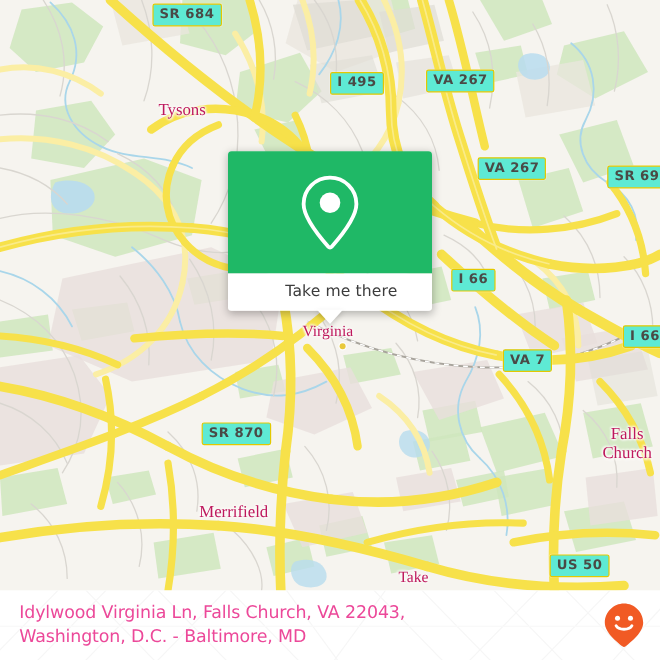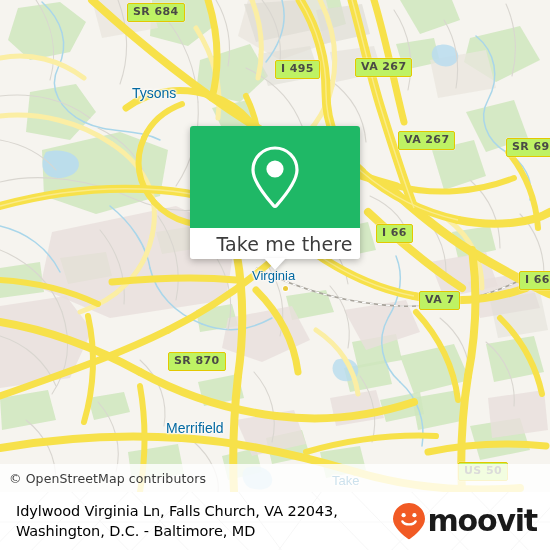--- a/index.html
+++ b/index.html
@@ -27,40 +27,40 @@
     width: 550px;
     height: 492px;
     overflow: hidden;
     background: #f2efe9;
   }
   .map svg { display:block; }
 
   
   .shield {
     position: absolute;
-    background: #bef264;
+    background: #5eead4;
     border: 1.6px solid #e3c800;
     border-radius: 2px;
     color: #4a4a46;
     font-family: "DejaVu Sans", sans-serif;
     font-weight: bold;
     font-size: 11px;
     letter-spacing: .4px;
     line-height: 14px;
     padding: 1px 5px 2px 5px;
     white-space: nowrap;
     text-align: center;
     box-shadow: 0 0 0 .5px rgba(255,255,255,.35);
   }
 
   
   .place {
     position: absolute;
-    color: #0369a1;
-    font-family: Liberation Sans, sans-serif;
+    color: #be185d;
+    font-family: Liberation Serif, serif;
     font-size: 15px;
     line-height: 16px;
     white-space: pre;
     text-align: center;
     text-shadow:
       1px 0 2px #fbfaf7, -1px 0 2px #fbfaf7,
       0 1px 2px #fbfaf7, 0 -1px 2px #fbfaf7,
       1px 1px 2px #fbfaf7, -1px -1px 2px #fbfaf7;
   }
   .place.small { font-size: 13px; }
@@ -118,21 +118,21 @@
     height: 31px;
     border-radius: 0 0 3px 3px;
     display: flex;
     align-items: center;
     justify-content: center;
     cursor: pointer;
   }
   .card-foot-label {
     color: #3c3c3c;
     font-family: "DejaVu Sans", sans-serif;
-    font-size: 19px;
+    font-size: 13px;
     letter-spacing: .1px;
     margin-left: 19px;
   }
   .card-tail {
     position: absolute;
     left: 50%;
     bottom: -11px;
     margin-left: -11px;
     width: 0; height: 0;
     border-left: 11px solid transparent;
@@ -160,21 +160,21 @@
   .footer-inner {
     position: relative;
     height: 58px;
     display: flex;
     align-items: center;
     justify-content: space-between;
     padding: 0 13px 0 16px;
     box-sizing: border-box;
   }
   .footer-address {
-    color: #000000;
+    color: #ec4899;
     font-family: "DejaVu Sans", sans-serif;
     font-size: 14.5px;
     line-height: 20px;
     white-space: pre-line;
     letter-spacing: -.1px;
   }
   .brand {
     display: flex;
     align-items: center;
     gap: 2px;
@@ -425,37 +425,36 @@
       </g>
     </svg>
 
     <div class="place town" style="left:132px; top:85px;">Tysons</div>
 
     <div class="place small" style="left:252px; top:268px;">Virginia</div>
     <div class="place-dot" style="left:283px; top:286px;"></div>
 
     <div class="place town" style="left:166px; top:420px;">Merrifield</div>
 
+    <div class="place town" style="left:502px; top:355px; text-align:center;">Falls
+Church</div>
 
     <div class="place small" style="left:332px; top:473px;">Take</div>
 
     <div class="shield" style="left:127px; top:3px;">SR 684</div>
     <div class="shield" style="left:248px; top:60px;margin-left:27px;">I 495</div>
     <div class="shield" style="left:355px; top:58px;">VA 267</div>
     <div class="shield" style="left:398px; top:131px;">VA 267</div>
     <div class="shield" style="left:506px; top:138px;">SR 695</div>
     <div class="shield" style="left:376px; top:224px;">I 66</div>
     <div class="shield" style="left:519px; top:271px;">I 66</div>
     <div class="shield" style="left:419px; top:291px;">VA 7</div>
     <div class="shield" style="left:168px; top:352px;">SR 870</div>
     <div class="shield" style="left:458px; top:462px;">US 50</div>
 
-    <div class="attrib">
-      <span class="attrib-text">© OpenStreetMap contributors</span>
-    </div>
   </div>
 
   <div class="card">
     <div class="card-head">
       <svg width="52" height="64" viewBox="0 0 52 64">
         <path d="M26 3 C13.8 3 4 12.8 4 25 C4 36 17 52 24.6 60.6 C25.4 61.5 26.6 61.5 27.4 60.6 C35 52 48 36 48 25 C48 12.8 38.2 3 26 3 Z" fill="none" stroke="#ffffff" stroke-width="3.2" stroke-linejoin="round"></path>
         <circle cx="26" cy="24" r="8.6" fill="#ffffff"></circle>
       </svg>
     </div>
     <div class="card-foot">
@@ -481,18 +480,17 @@
       <div class="footer-address">Idylwood Virginia Ln, Falls Church, VA 22043,
 Washington, D.C. - Baltimore, MD</div>
 
       <div class="brand">
         <svg width="34" height="38" viewBox="0 0 34 38">
           <path d="M17 1 C8.2 1 1 8.2 1 17 C1 25 11 33 15.6 36.6 C16.4 37.3 17.6 37.3 18.4 36.6 C23 33 33 25 33 17 C33 8.2 25.8 1 17 1 Z" fill="#f15a24"></path>
           <circle cx="11.6" cy="13.2" r="2.1" fill="#ffffff"></circle>
           <circle cx="22.4" cy="13.2" r="2.1" fill="#ffffff"></circle>
           <path d="M10.4 19.4 C12.4 23.4 21.6 23.4 23.6 19.4" fill="none" stroke="#ffffff" stroke-width="2.4" stroke-linecap="round"></path>
         </svg>
-        <span class="brand-word">moovit</span>
       </div>
     </div>
   </div>
 
 </div>
 
 </body></html>

